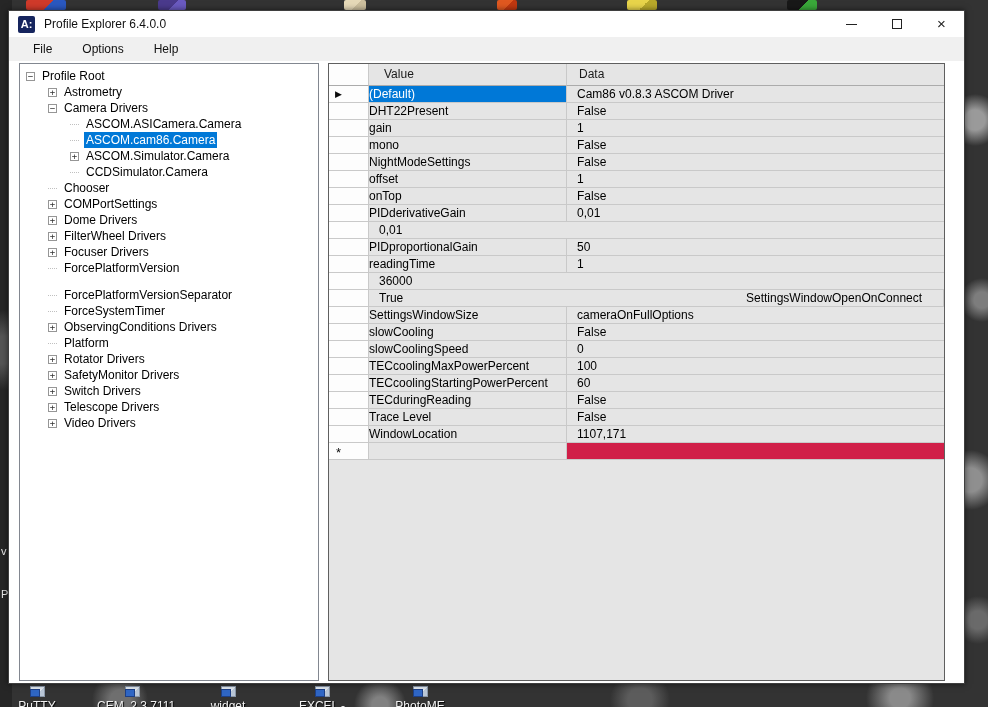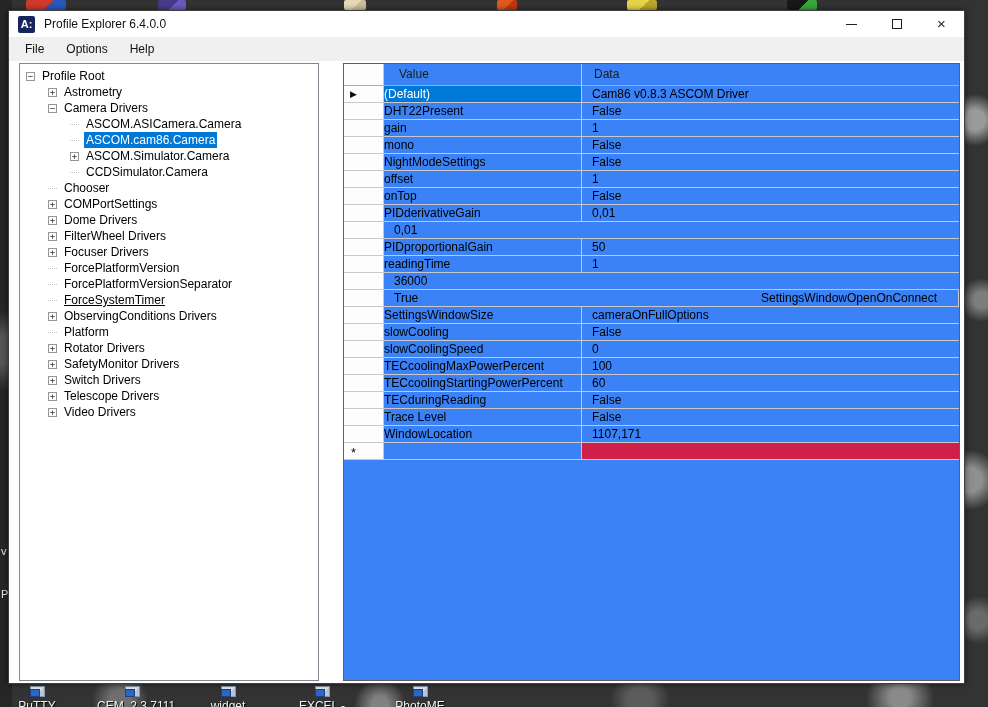--- a/index.html
+++ b/index.html
@@ -49,39 +49,39 @@
     width:17px; height:17px; margin-left:9px; background:#16255e; border-radius:2px;
     color:#fff; font-size:11px; font-weight:bold; text-align:center; line-height:16px;
   }
   .title-text{ margin-left:9px; font-size:12px; color:#111; }
   .win-controls{ position:absolute; right:0; top:0; height:26px; display:flex; }
   .win-btn{ width:45px; height:26px; display:flex; align-items:center; justify-content:center; cursor:default; }
   .min-shape{ width:11px; height:0; border-top:1px solid #222; display:block; }
   .max-shape{ width:10px; height:10px; border:1px solid #222; display:block; }
   .close-glyph{ font-size:15px; color:#222; line-height:10px; }
   .menubar{ height:24px; background:#f0f0f0; display:flex; align-items:center; padding-left:14px; font-size:12px; color:#111; }
-  .menu-item{ margin-right:18px; padding:2px 2px; }
+  .menu-item{ margin-right:18px; padding:2px 2px;margin-left:8px; }
   
   .tree{
     position:absolute; left:10px; top:52px; width:300px; height:618px;
     background:#fff; border:1px solid #828790; overflow:hidden; padding-top:4px;
   }
   .titem{ height:16px; line-height:16px; font-size:12px; color:#000; white-space:nowrap; display:flex; align-items:center; }
   .texp{
     width:9px; height:9px; border:1px solid #969696; background:#fff;
     font-size:9px; line-height:7px; text-align:center; color:#333;
     flex:none; margin-right:5px; font-family:"DejaVu Sans Mono", monospace;
   }
   .tconn{ width:9px; height:1px; border-top:1px dotted #c0c0c0; flex:none; margin-right:5px; }
   .tlabel{ padding:0 2px; }
   .tlabel.sel{ background:var(--sel); color:#fff; }
   
   .grid{
-    position:absolute; left:334px; top:52px; width:617px; height:618px;
-    background:#3b82f6; border:1px solid #5f5f5f; overflow:hidden;
+    position:absolute; left:319px; top:52px; width:617px; height:618px;
+    background:#e5e5e5; border:1px solid #5f5f5f; overflow:hidden;
   }
   .g-row{ display:flex; height:17px; }
   .g-row.hdr{ height:22px; }
   .g-rowhdr{
     width:40px; flex:none; background:#fdfdfd;
     border-right:1px solid #c9c9c9; border-bottom:1px solid #c9c9c9;
     display:flex; align-items:center;
   }
   .g-row.hdr .g-rowhdr{ border-bottom:1px solid #ababab; }
   .g-cell{
@@ -203,25 +203,25 @@
         <span class="tlabel">FilterWheel Drivers</span>
       </div>
       <div class="titem" style="padding-left: 28px;">
         <span class="texp">+</span>
         <span class="tlabel">Focuser Drivers</span>
       </div>
       <div class="titem" style="padding-left: 28px;">
         <span class="tconn"></span>
         <span class="tlabel">ForcePlatformVersion</span>
       </div>
-      <div class="titem" style="padding-left: 28px;">
+      <div class="titem" style="padding-left: 28px; margin-top: 11px;">
         <span class="tconn"></span>
         <span class="tlabel">ForcePlatformVersionSeparator</span>
       </div>
-      <div class="titem" style="padding-left: 28px; text-decoration: underline;">
+      <div class="titem" style="padding-left: 28px;">
         <span class="tconn"></span>
         <span class="tlabel">ForceSystemTimer</span>
       </div>
       <div class="titem" style="padding-left: 28px;">
         <span class="texp">+</span>
         <span class="tlabel">ObservingConditions Drivers</span>
       </div>
       <div class="titem" style="padding-left: 28px;">
         <span class="tconn"></span>
         <span class="tlabel">Platform</span>

